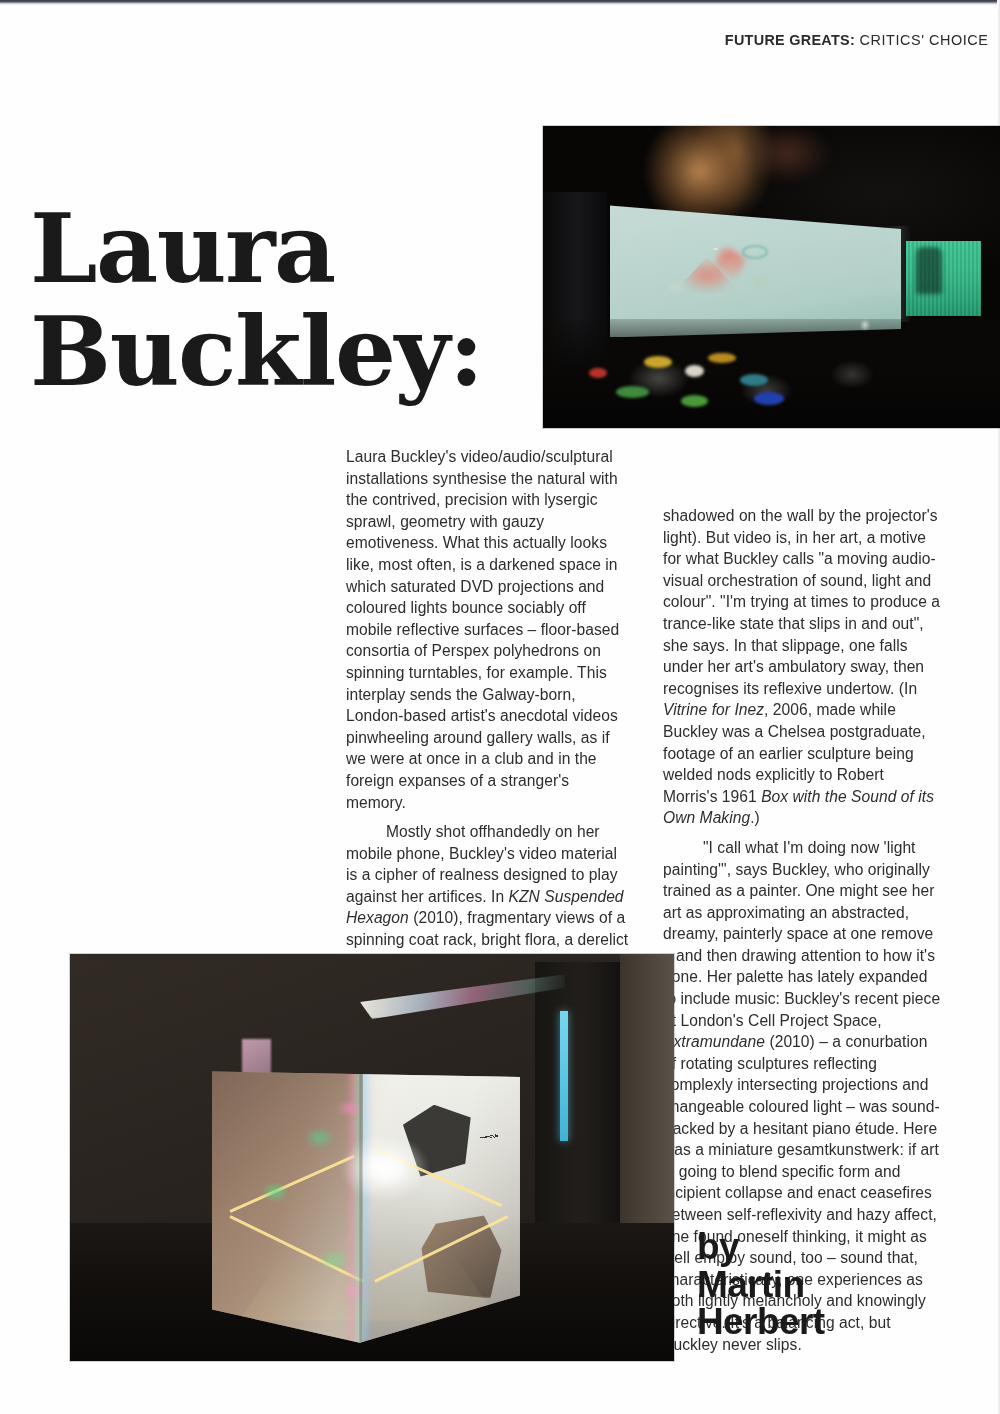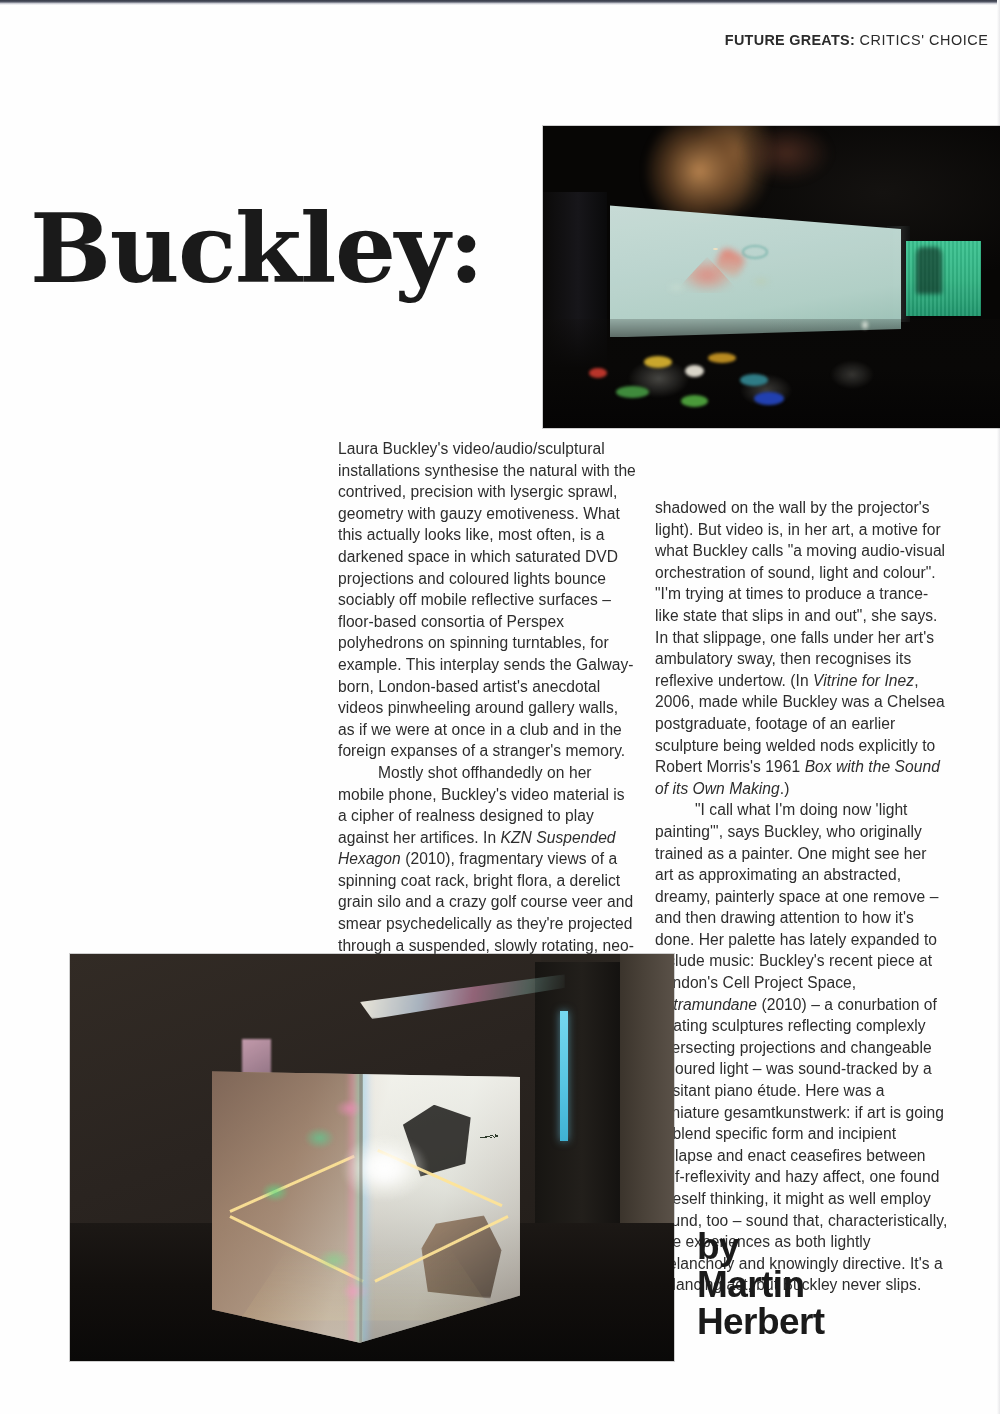--- a/index.html
+++ b/index.html
@@ -374,21 +374,21 @@
   .col-left {
     left: 338px;
     top: 438px;
     width: 299px;
   }
   .col-right {
     left: 655px;
     top: 497px;
     width: 294px;
   }
-  .col p { margin: 0; }
+  .col p { margin: 8px; }
   .col p.indent { text-indent: 40px; }
   .col i, .col em { }
 
   
   .byline {
     position: absolute;
     left: 697px;
     top: 1228px;
     font-size: 37px;
     line-height: 37.5px;
@@ -404,20 +404,21 @@
 <div class="page">
 
   <div class="scan-edge-top"></div>
   <div class="scan-edge-right"></div>
 
   <div class="running-head">
     <span class="rh-bold">FUTURE GREATS:</span><span class="rh-reg"> CRITICS' CHOICE</span>
   </div>
 
   <h1 class="headline">
+    <span class="hl-line">Laura</span>
     <span class="hl-line">Buckley:</span>
   </h1>
 
   <figure class="photo photo-top">
     <div class="pt-bg"></div>
     <div class="pt-leftwall"></div>
     <div class="pt-warm"></div>
     <div class="pt-warm2"></div>
     <div class="pt-column"></div>
     <div class="pt-greenwall"></div>

